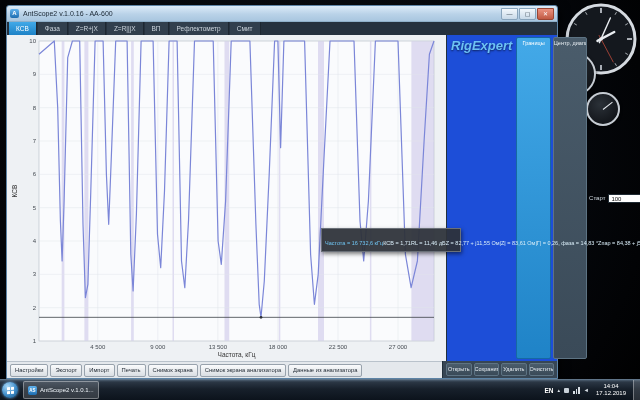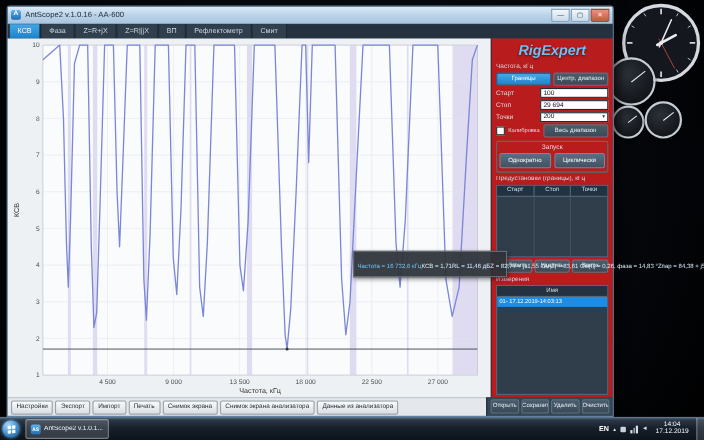--- a/index.html
+++ b/index.html
@@ -40,22 +40,22 @@
   .chart-col{flex:1;position:relative;background:#eef1f4;min-width:0;}
   #plot{display:block;margin:1px 2px;background:#eef1f4;}
 
   .tooltip{position:absolute;left:314px;top:193px;width:132px;z-index:5;
            background:rgba(46,50,57,.94);border:1px solid #6a7078;padding:2px 3px;
            box-shadow:1px 2px 4px rgba(0,0,0,.5);}
   .tline{font-size:5.5px;line-height:8.6px;color:#d9edf8;white-space:nowrap;overflow:hidden;}
   .tline:first-child{color:#6fc4f2;}
 
   
-  .panel{flex:0 0 111px;width:111px;box-sizing:border-box;background:#b91c1c;color:#e2e9ef;
-         padding:2px 4px;display:flex;flex-direction:column;gap:2px;border-left:1px solid #22303c;}
+  .panel{flex:0 0 111px;width:111px;box-sizing:border-box;background:#1d4ed8;color:#e2e9ef;
+         padding:2px 4px;display:flex;flex-direction:row;gap:2px;border-left:1px solid #22303c;}
   .logo{font-size:13px;font-weight:bold;font-style:italic;color:#6cc2f5;text-align:center;
         height:18px;line-height:18px;letter-spacing:0;text-shadow:0 1px 2px rgba(0,0,0,.6);}
   .sec-title{font-size:5.8px;color:#cfd9e2;margin-top:1px;white-space:nowrap;overflow:hidden;}
   .mode-row{display:flex;gap:2px;}
   .btn-blue{flex:1;background:linear-gradient(#43a9e8,#1f83c7);border:1px solid #1668a3;color:#fff;
         font-size:5.5px;line-height:10px;text-align:center;border-radius:2px;white-space:nowrap;overflow:hidden;}
   .btn-dark{flex:1;background:linear-gradient(#4a5c6b,#3a4a58);border:1px solid #5d7383;color:#e8eef3;
         font-size:5.5px;line-height:10px;text-align:center;border-radius:2px;white-space:nowrap;overflow:hidden;}
   .frow{display:flex;align-items:center;gap:3px;}
   .flbl{font-size:6px;color:#d6dfe7;flex:0 0 auto;}

